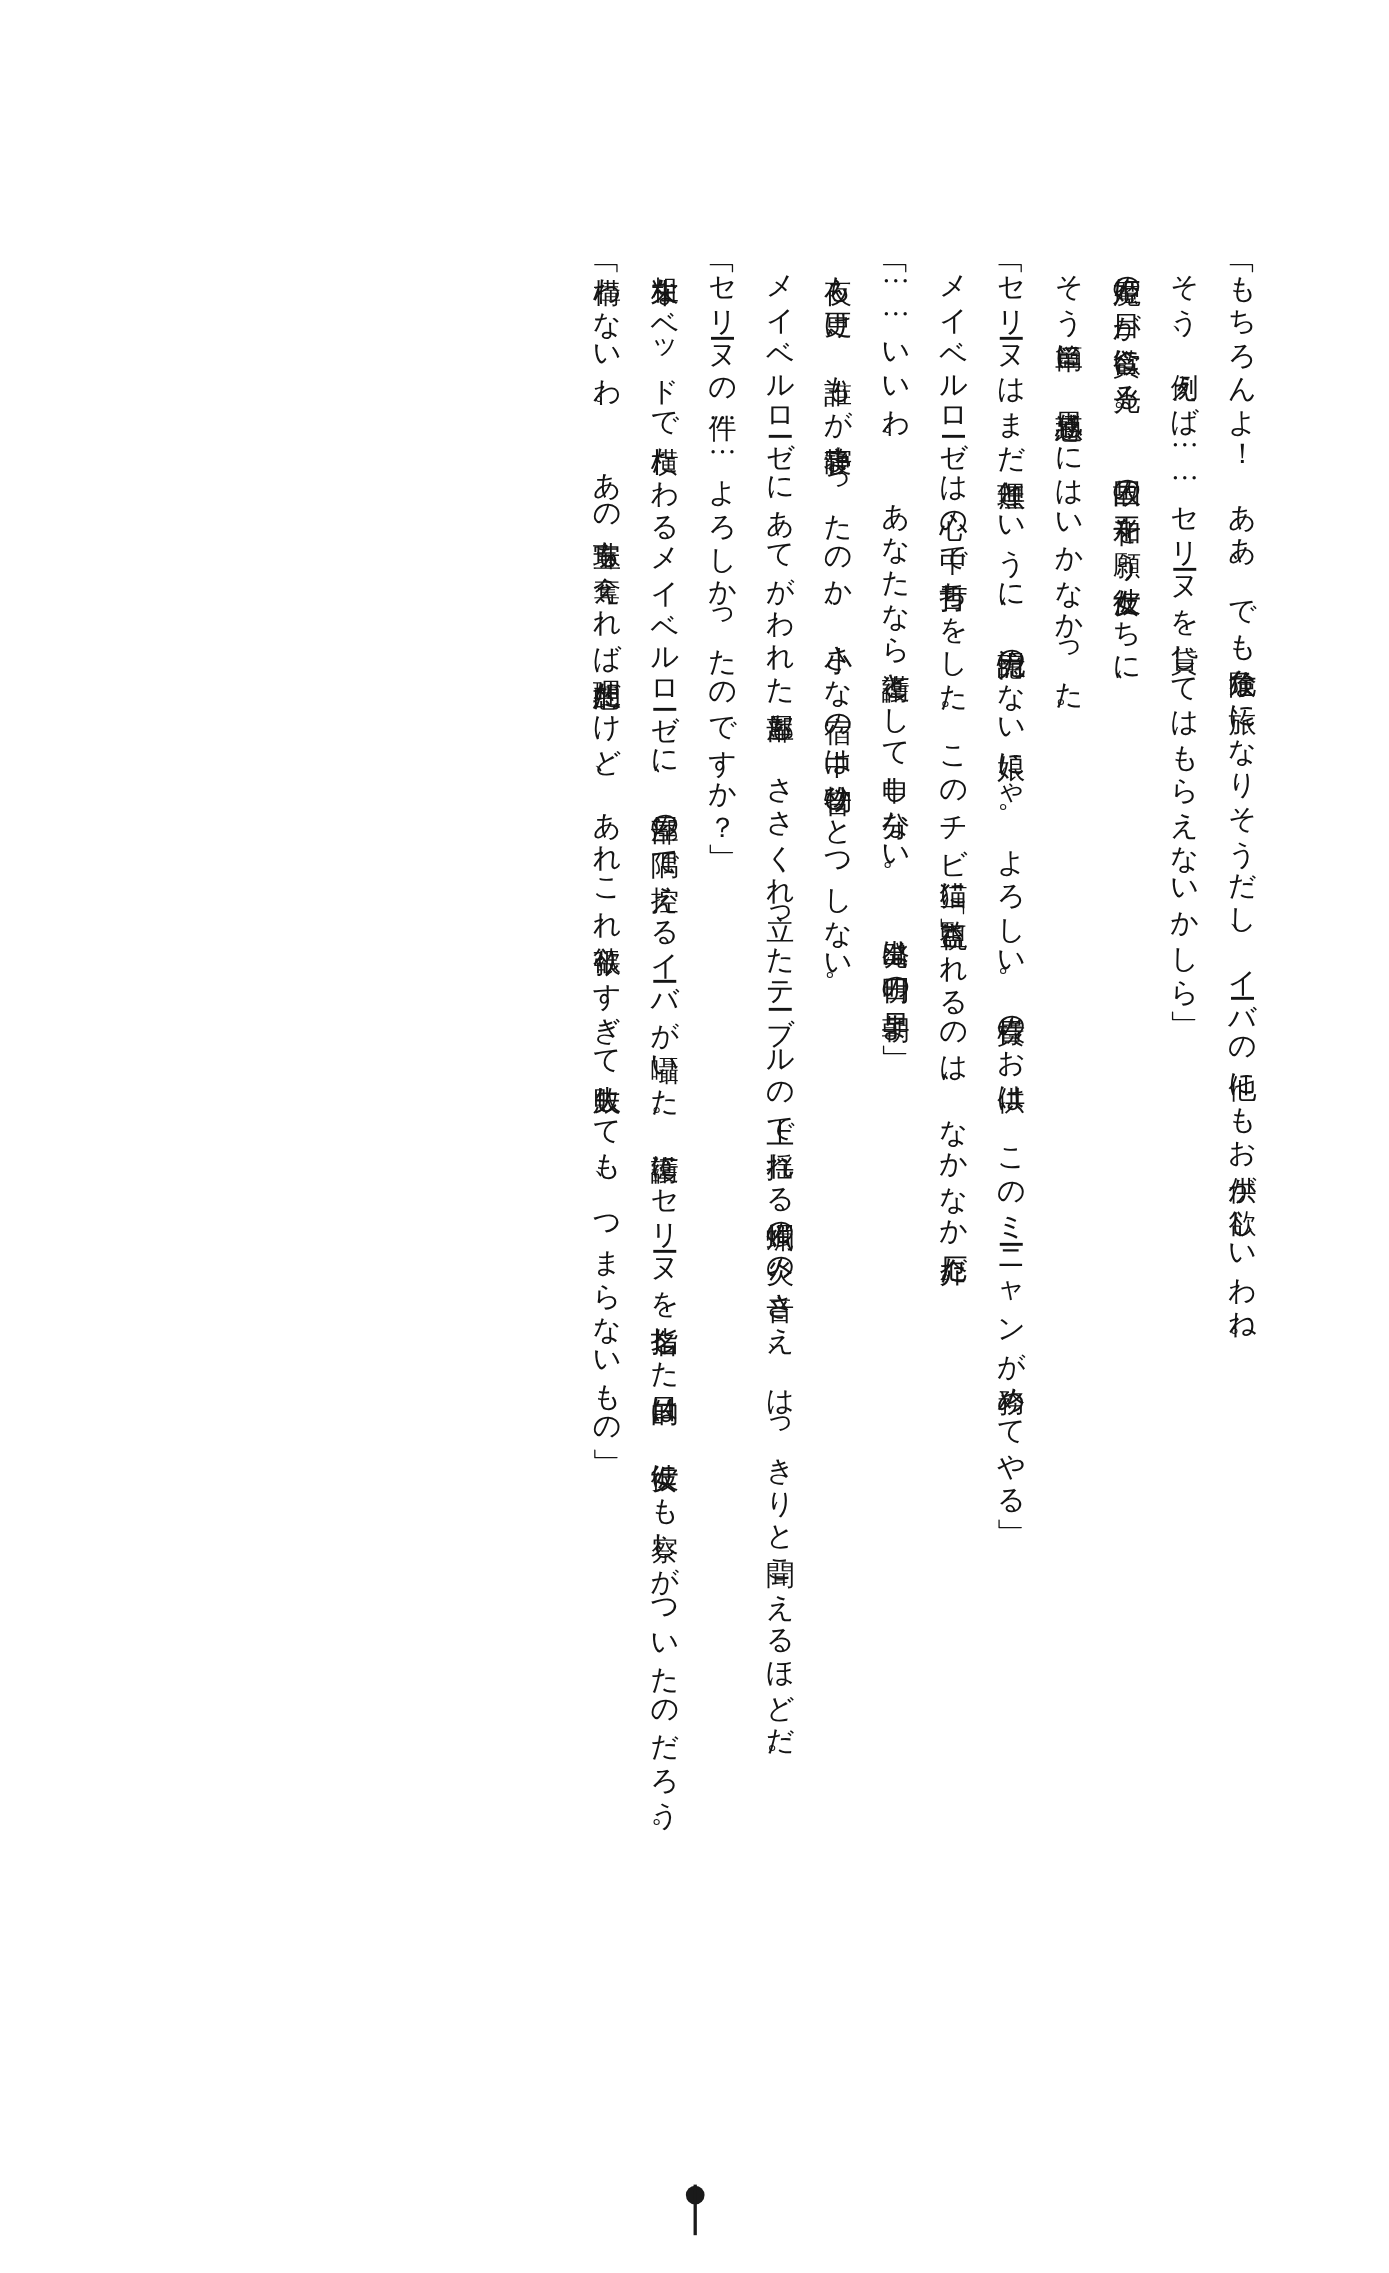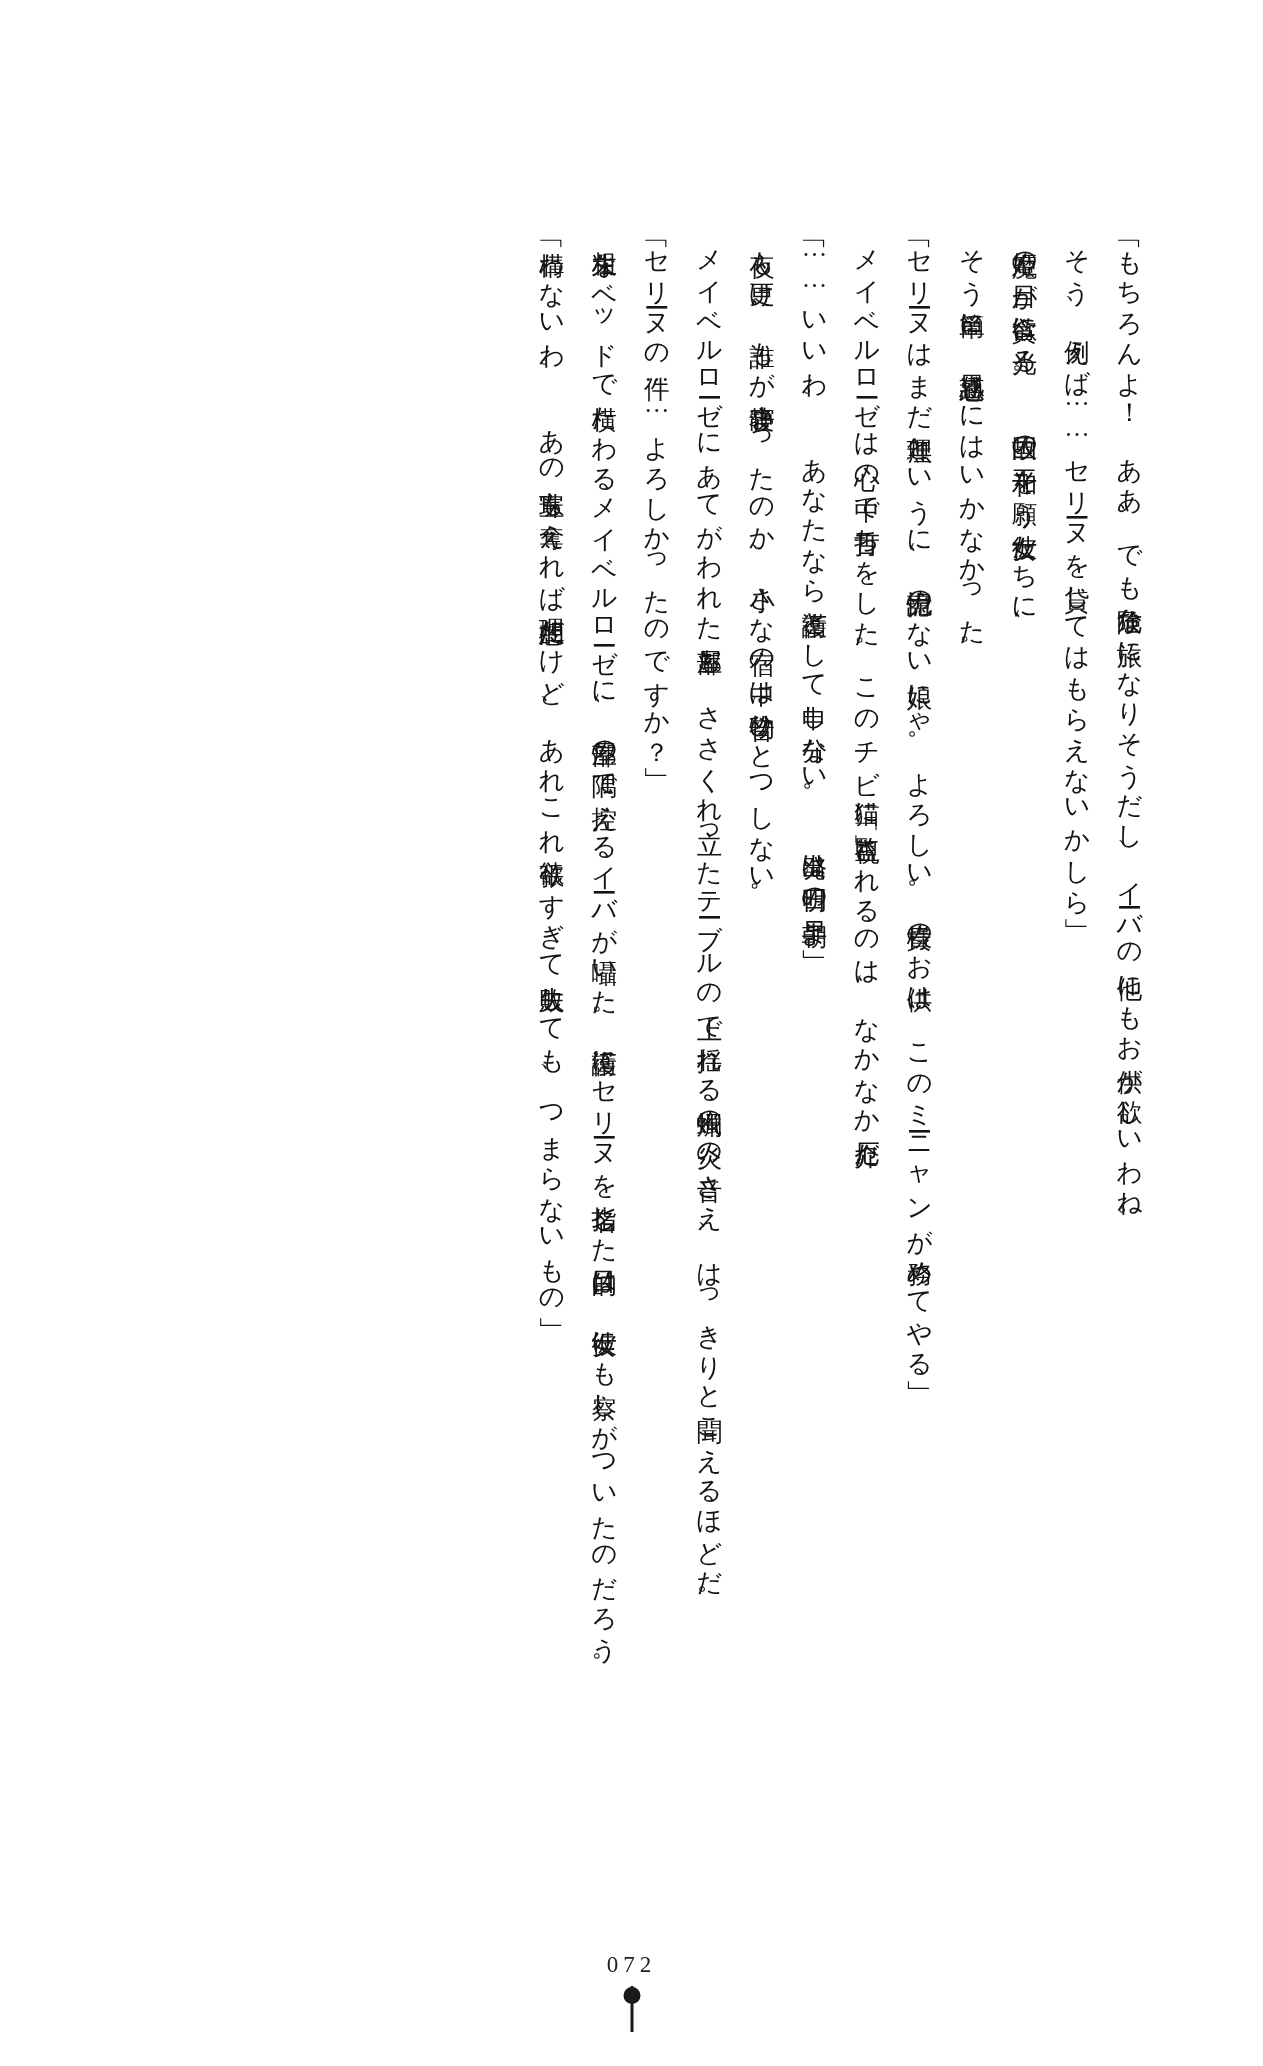--- a/index.html
+++ b/index.html
@@ -93,17 +93,16 @@
     <span class="para">「セリーヌはまだ無理というに、記憶力のない娘にゃ。よろしい。貴様のお供は、このミーニャンが務めてやる」</span>
     <span class="para">メイベルローゼは心の中で舌打ちをした。このチビ猫に「監視」されるのは、なかなか厄介だ。</span>
     <span class="para">「……いいわ。　あなたなら護衛として申し分ない。　出発は明日の早朝よ」</span>
     <span class="para">夜も更け、誰もが寝静まったのか、小さな宿の中は物音ひとつしない。</span>
     <span class="para">メイベルローゼにあてがわれた部屋も、ささくれ立ったテーブルの上で揺れる蝋燭の炎の音さえ、はっきりと聞こえるほどだ。</span>
     <span class="para">「セリーヌの件……よろしかったのですか？」</span>
     <span class="para">粗末なベッドで横たわるメイベルローゼに、部屋の隅で控えるイーバが囁いた。護衛にセリーヌを指名した目的は、彼女にも察しがついたのだろう。</span>
     <span class="para">「構わないわ。　あの宝珠も奪えれば理想的だけど、あれこれ欲張りすぎて失敗しても、つまらないもの」</span>
   </div>
 
-  <div class="page-number">072</div>
   <div class="footer-dot"></div>
   <div class="footer-mark"></div>
 
 </div>
 
 </body></html>

